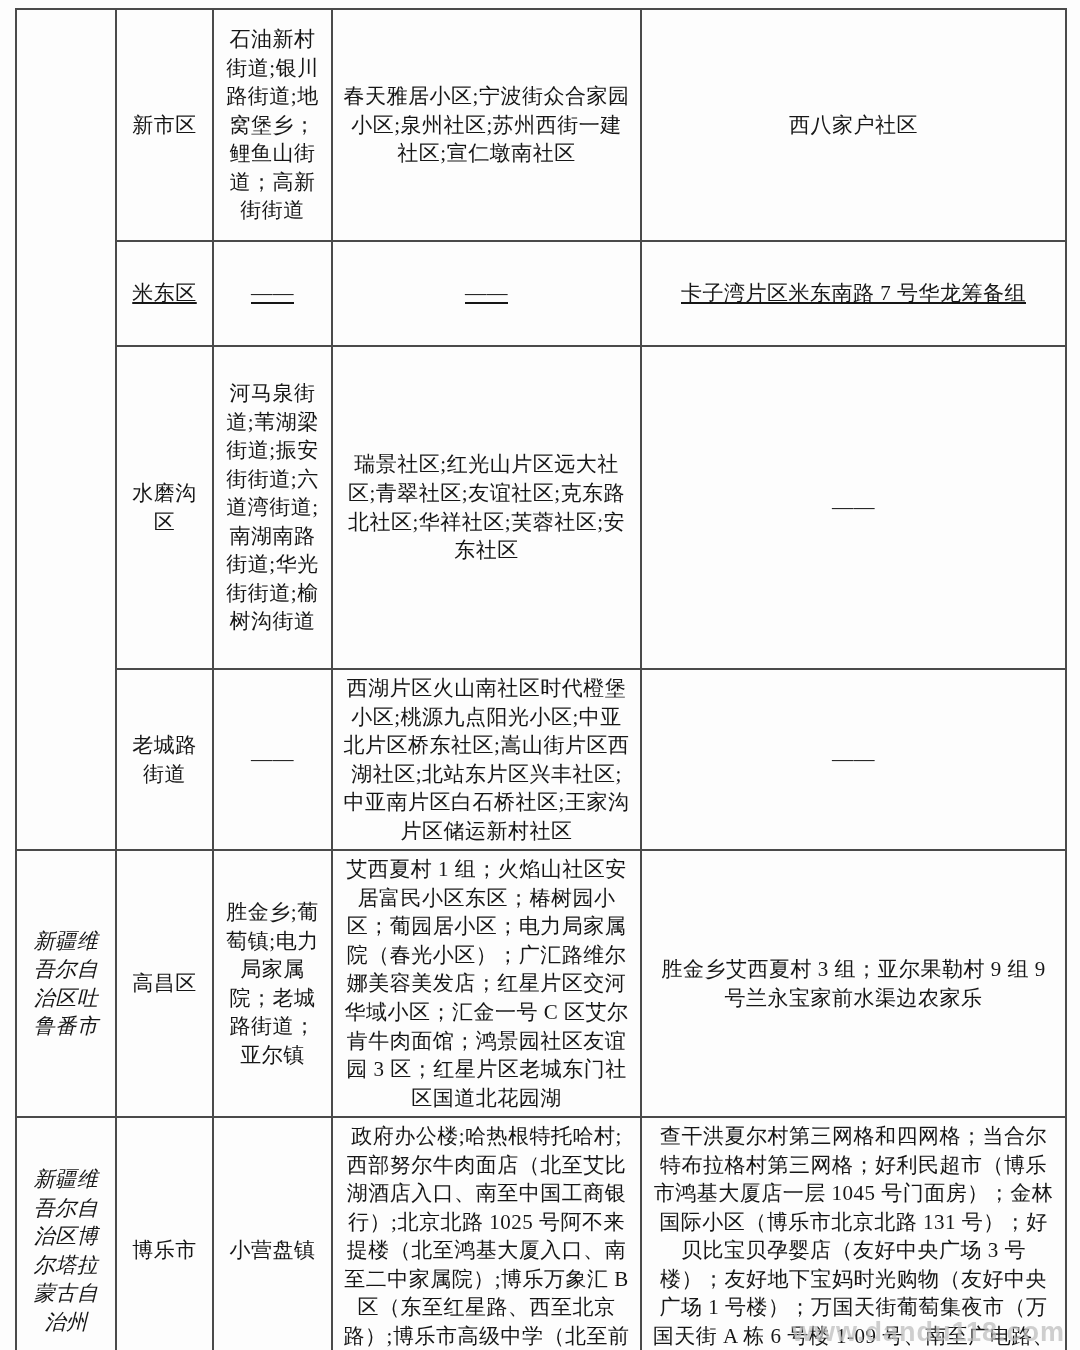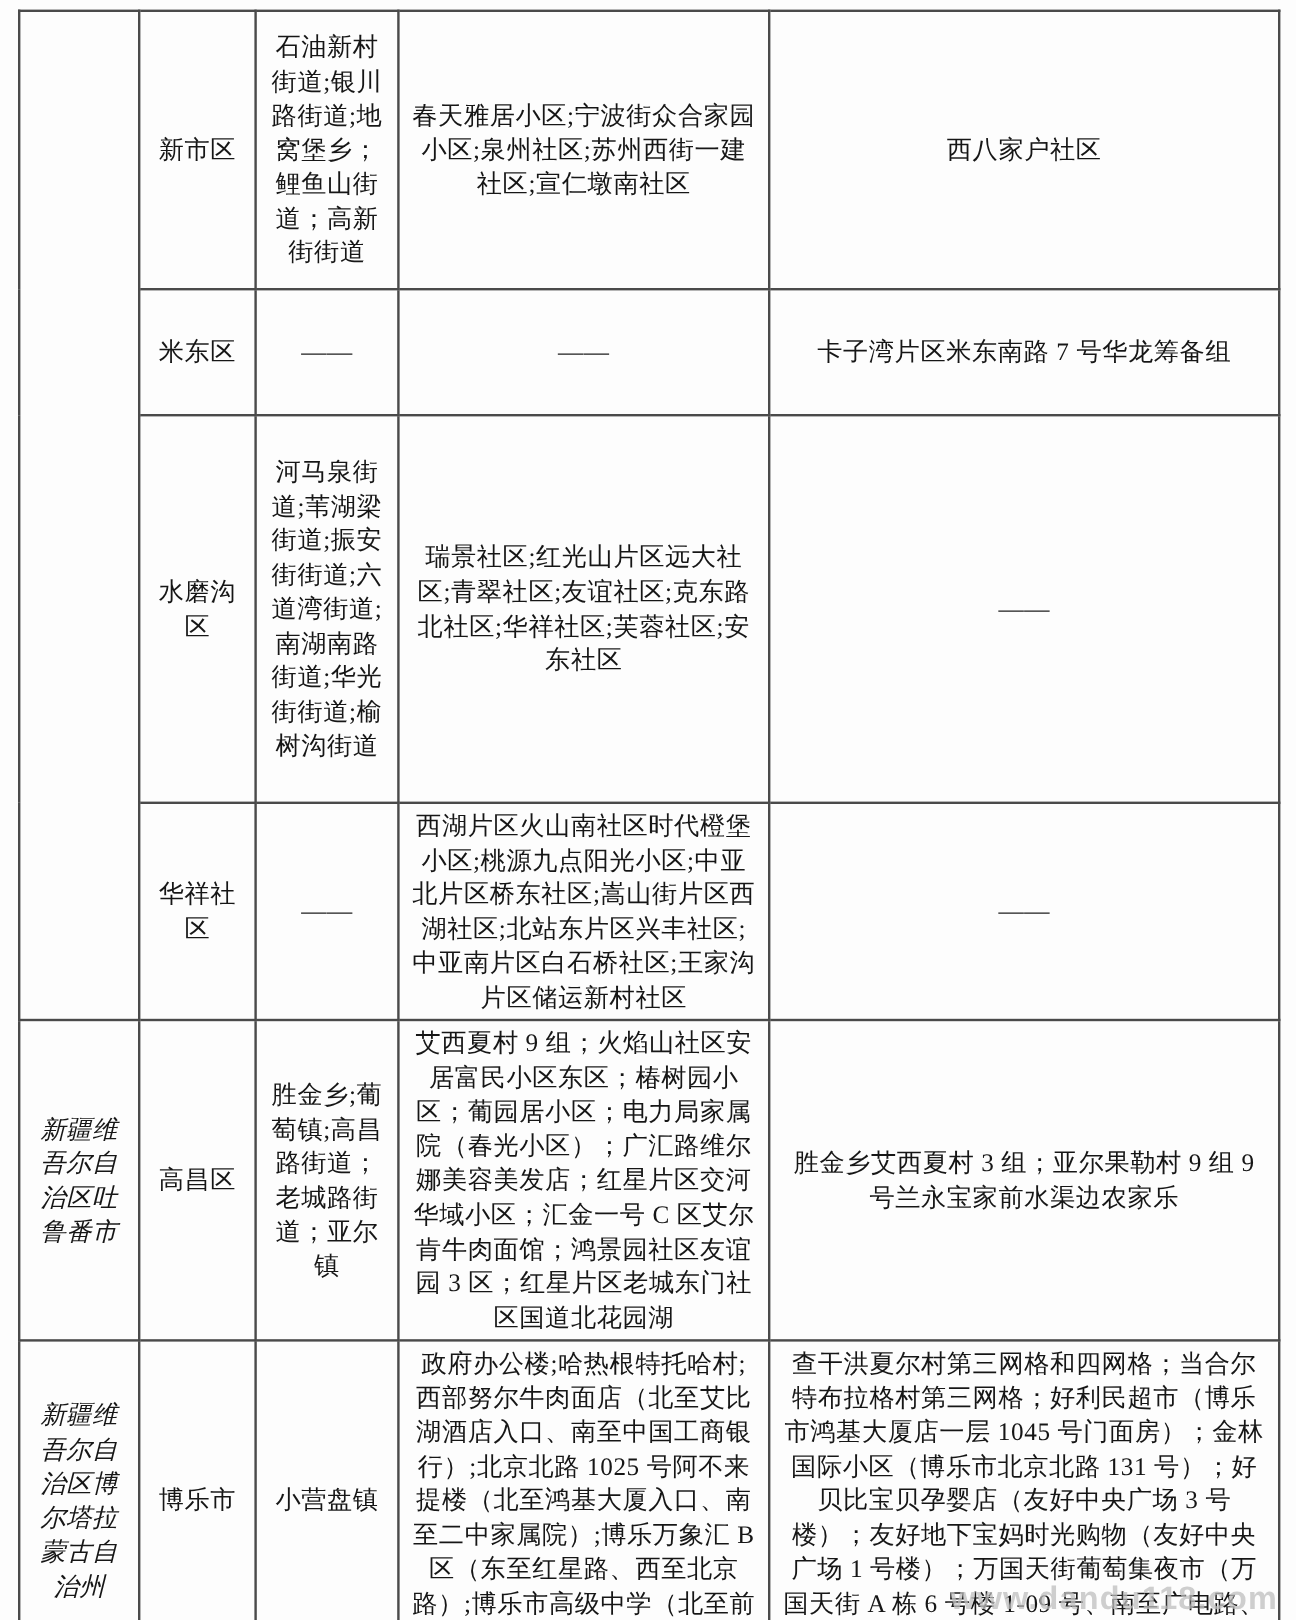--- a/index.html
+++ b/index.html
@@ -35,21 +35,21 @@
     word-break: break-all;
     margin-top: 20px;
   }
   td.col-prefecture { padding: 4px 12px; font-style: italic; }
   td.col-district   { padding: 4px 10px; }
   td.col-streets    { padding: 4px 6px;  }
   td.col-comm-a     { padding: 4px 9px;  }
   td.col-comm-b     { padding: 4px 10px; }
   td.no-top-border  { border-top: none; }
   tr.r1 { height: 232px; }
-  tr.r2 { height: 105px; }
+  tr.r2 { height: 105px; text-decoration: underline; }
   tr.r3 { height: 323px; }
   tr.r4 { height: 175px; }
   tr.r5 { height: 260px; }
   tr.r6 { height: 229px; }
   .watermark {
     position: absolute;
     right: 15px;
     bottom: 2px;
     font-family: "Liberation Sans", "DejaVu Sans", sans-serif;
     font-weight: bold;
@@ -87,30 +87,30 @@
         <td class="col-comm-a">——</td>
         <td class="col-comm-b">卡子湾片区米东南路 7 号华龙筹备组</td>
       </tr>
       <tr class="r3">
         <td class="col-district">水磨沟区</td>
         <td class="col-streets">河马泉街道;苇湖梁街道;振安街街道;六道湾街道;南湖南路街道;华光街街道;榆树沟街道</td>
         <td class="col-comm-a">瑞景社区;红光山片区远大社区;青翠社区;友谊社区;克东路北社区;华祥社区;芙蓉社区;安东社区</td>
         <td class="col-comm-b">——</td>
       </tr>
       <tr class="r4">
-        <td class="col-district">华祥社区</td>
+        <td class="col-district">老城路街道</td>
         <td class="col-streets">——</td>
         <td class="col-comm-a">西湖片区火山南社区时代橙堡小区;桃源九点阳光小区;中亚北片区桥东社区;嵩山街片区西湖社区;北站东片区兴丰社区;中亚南片区白石桥社区;王家沟片区储运新村社区</td>
         <td class="col-comm-b">——</td>
       </tr>
       <tr class="r5">
         <td class="col-prefecture">新疆维吾尔自治区吐鲁番市</td>
         <td class="col-district">高昌区</td>
-        <td class="col-streets">胜金乡;葡萄镇;高昌路街道；老城路街道；亚尔镇</td>
-        <td class="col-comm-a">艾西夏村 9 组；火焰山社区安居富民小区东区；椿树园小区；葡园居小区；电力局家属院（春光小区）；广汇路维尔娜美容美发店；红星片区交河华域小区；汇金一号 C 区艾尔肯牛肉面馆；鸿景园社区友谊园 3 区；红星片区老城东门社区国道北花园湖</td>
+        <td class="col-streets">胜金乡;葡萄镇;电力局家属院；老城路街道；亚尔镇</td>
+        <td class="col-comm-a">艾西夏村 1 组；火焰山社区安居富民小区东区；椿树园小区；葡园居小区；电力局家属院（春光小区）；广汇路维尔娜美容美发店；红星片区交河华域小区；汇金一号 C 区艾尔肯牛肉面馆；鸿景园社区友谊园 3 区；红星片区老城东门社区国道北花园湖</td>
         <td class="col-comm-b">胜金乡艾西夏村 3 组；亚尔果勒村 9 组 9 号兰永宝家前水渠边农家乐</td>
       </tr>
       <tr class="r6">
         <td class="col-prefecture">新疆维吾尔自治区博尔塔拉蒙古自治州</td>
         <td class="col-district">博乐市</td>
         <td class="col-streets">小营盘镇</td>
         <td class="col-comm-a">政府办公楼;哈热根特托哈村;西部努尔牛肉面店（北至艾比湖酒店入口、南至中国工商银行）;北京北路 1025 号阿不来提楼（北至鸿基大厦入口、南至二中家属院）;博乐万象汇 B 区（东至红星路、西至北京路）;博乐市高级中学（北至前程路、</td>
         <td class="col-comm-b">查干洪夏尔村第三网格和四网格；当合尔特布拉格村第三网格；好利民超市（博乐市鸿基大厦店一层 1045 号门面房）；金林国际小区（博乐市北京北路 131 号）；好贝比宝贝孕婴店（友好中央广场 3 号楼）；友好地下宝妈时光购物（友好中央广场 1 号楼）；万国天街葡萄集夜市（万国天街 A 栋 6 号楼 1-09 号、南至广电路、北至大庆路）</td>
       </tr>
     </tbody>

